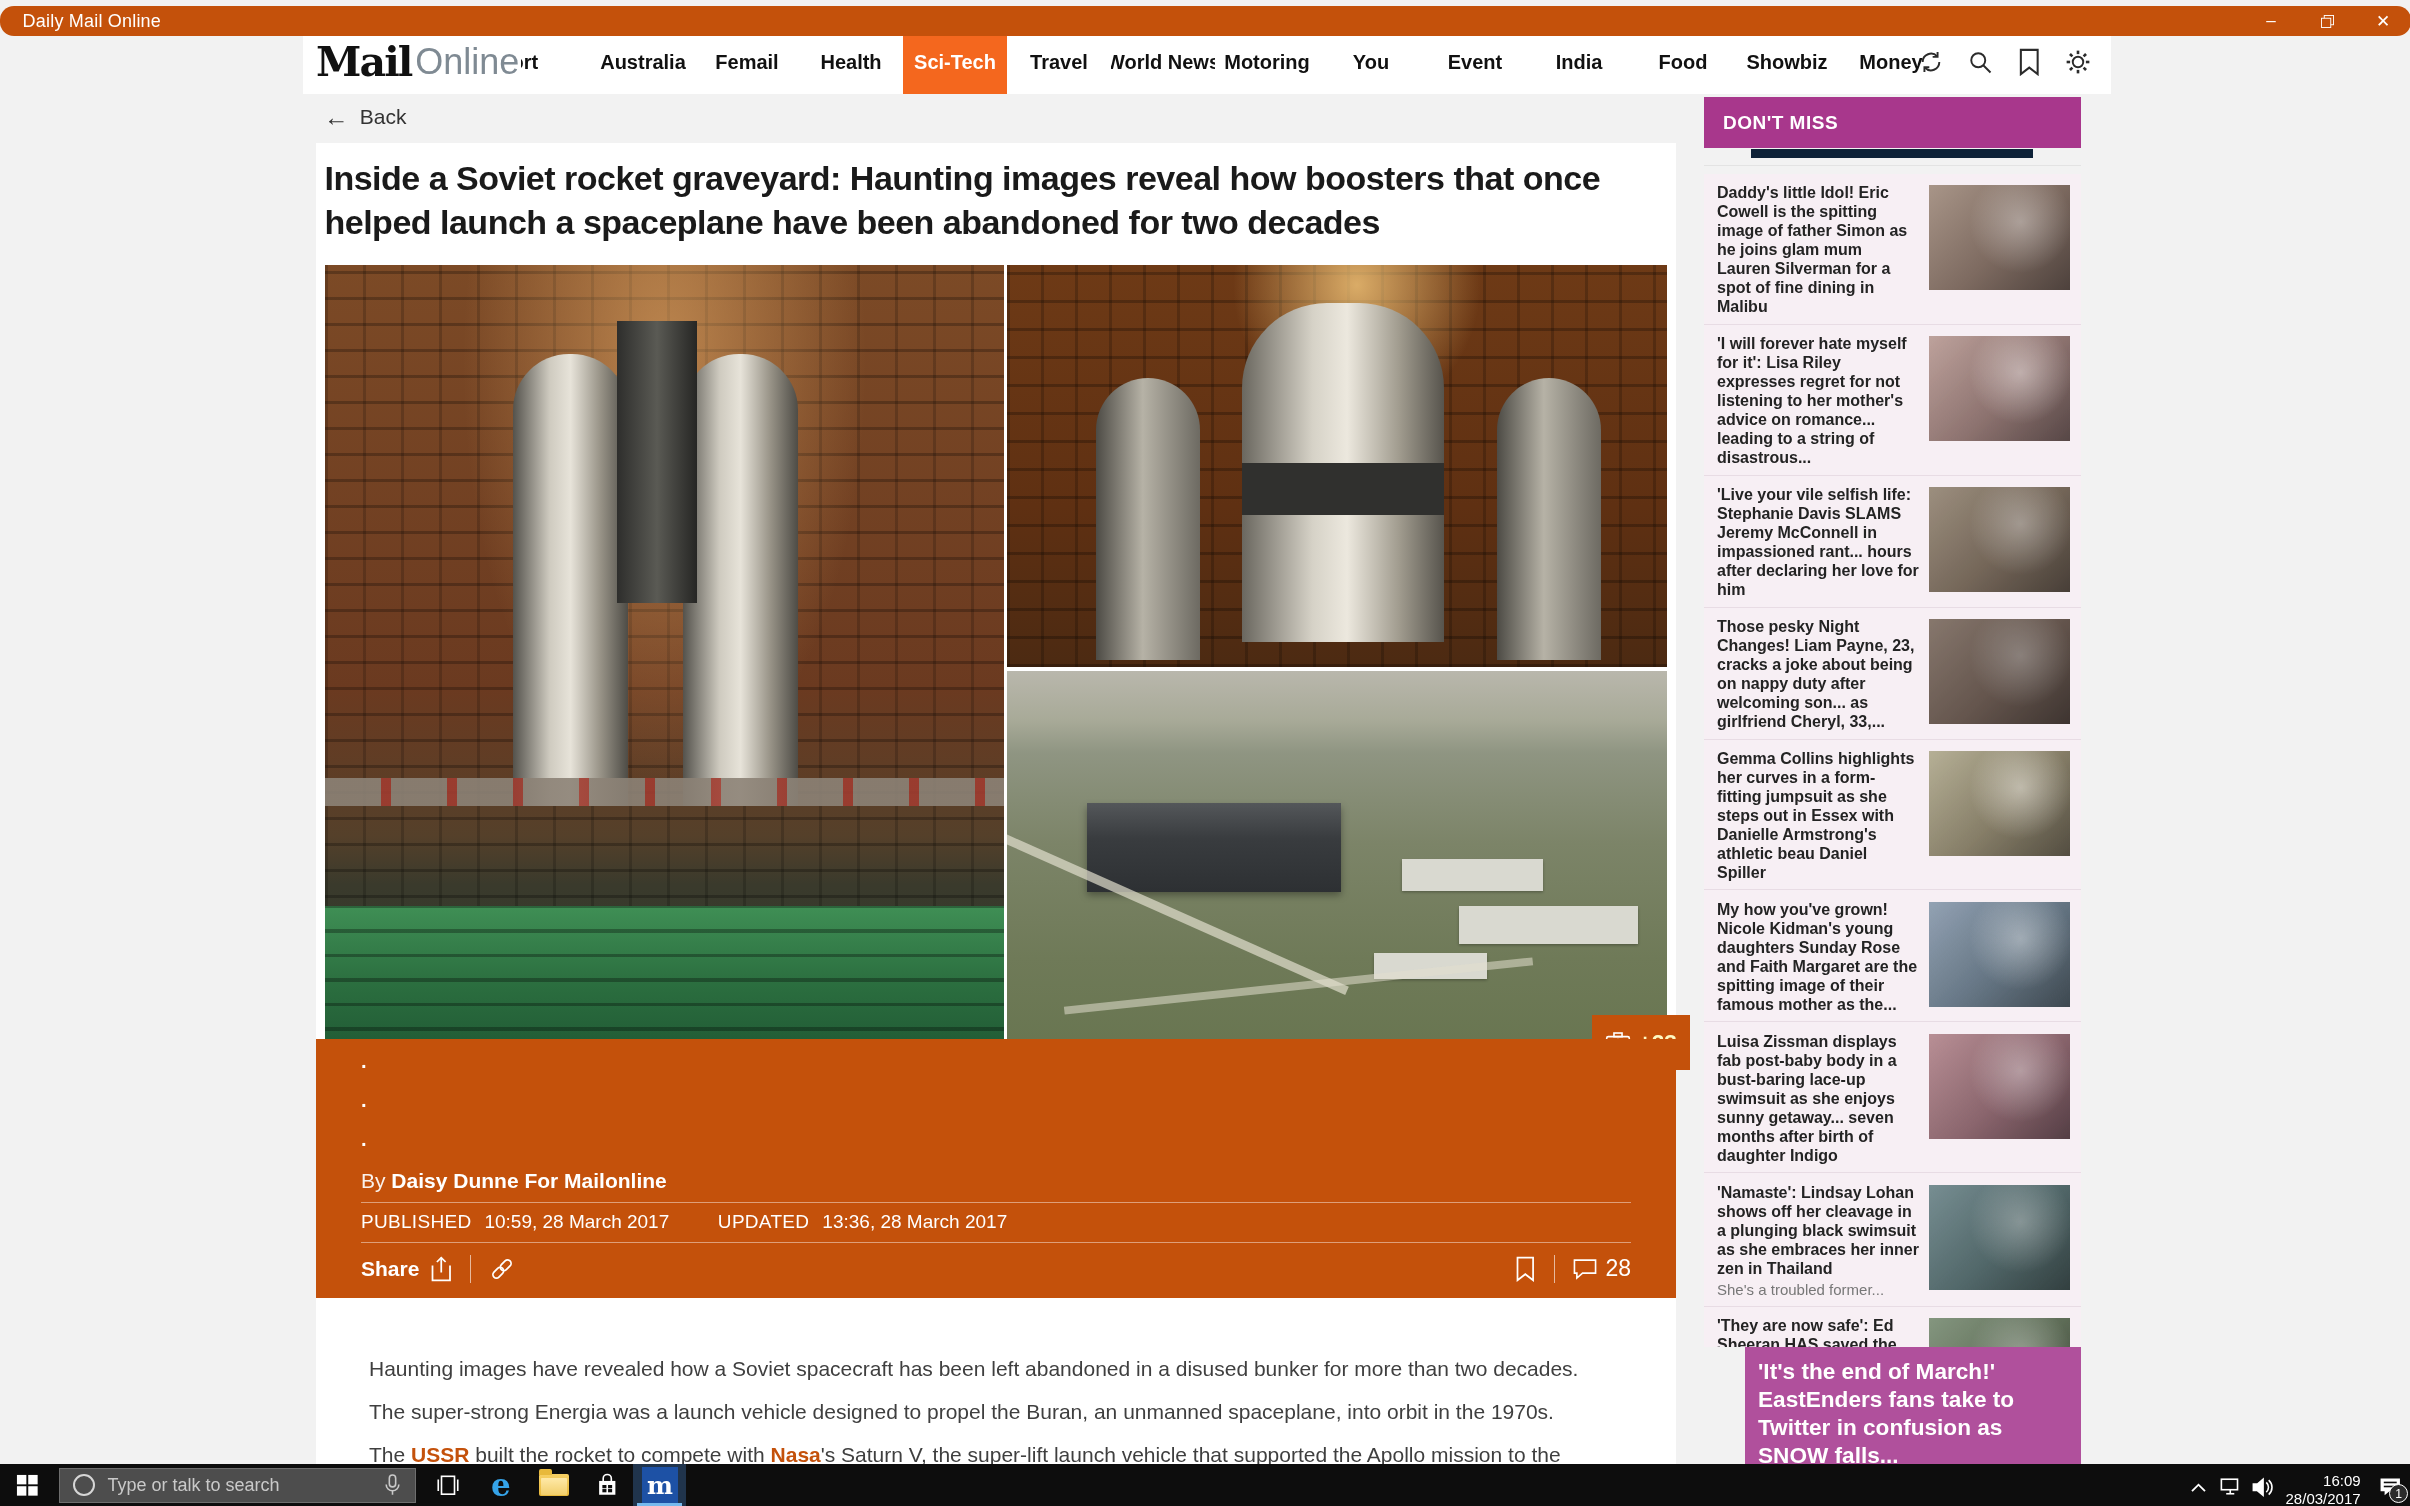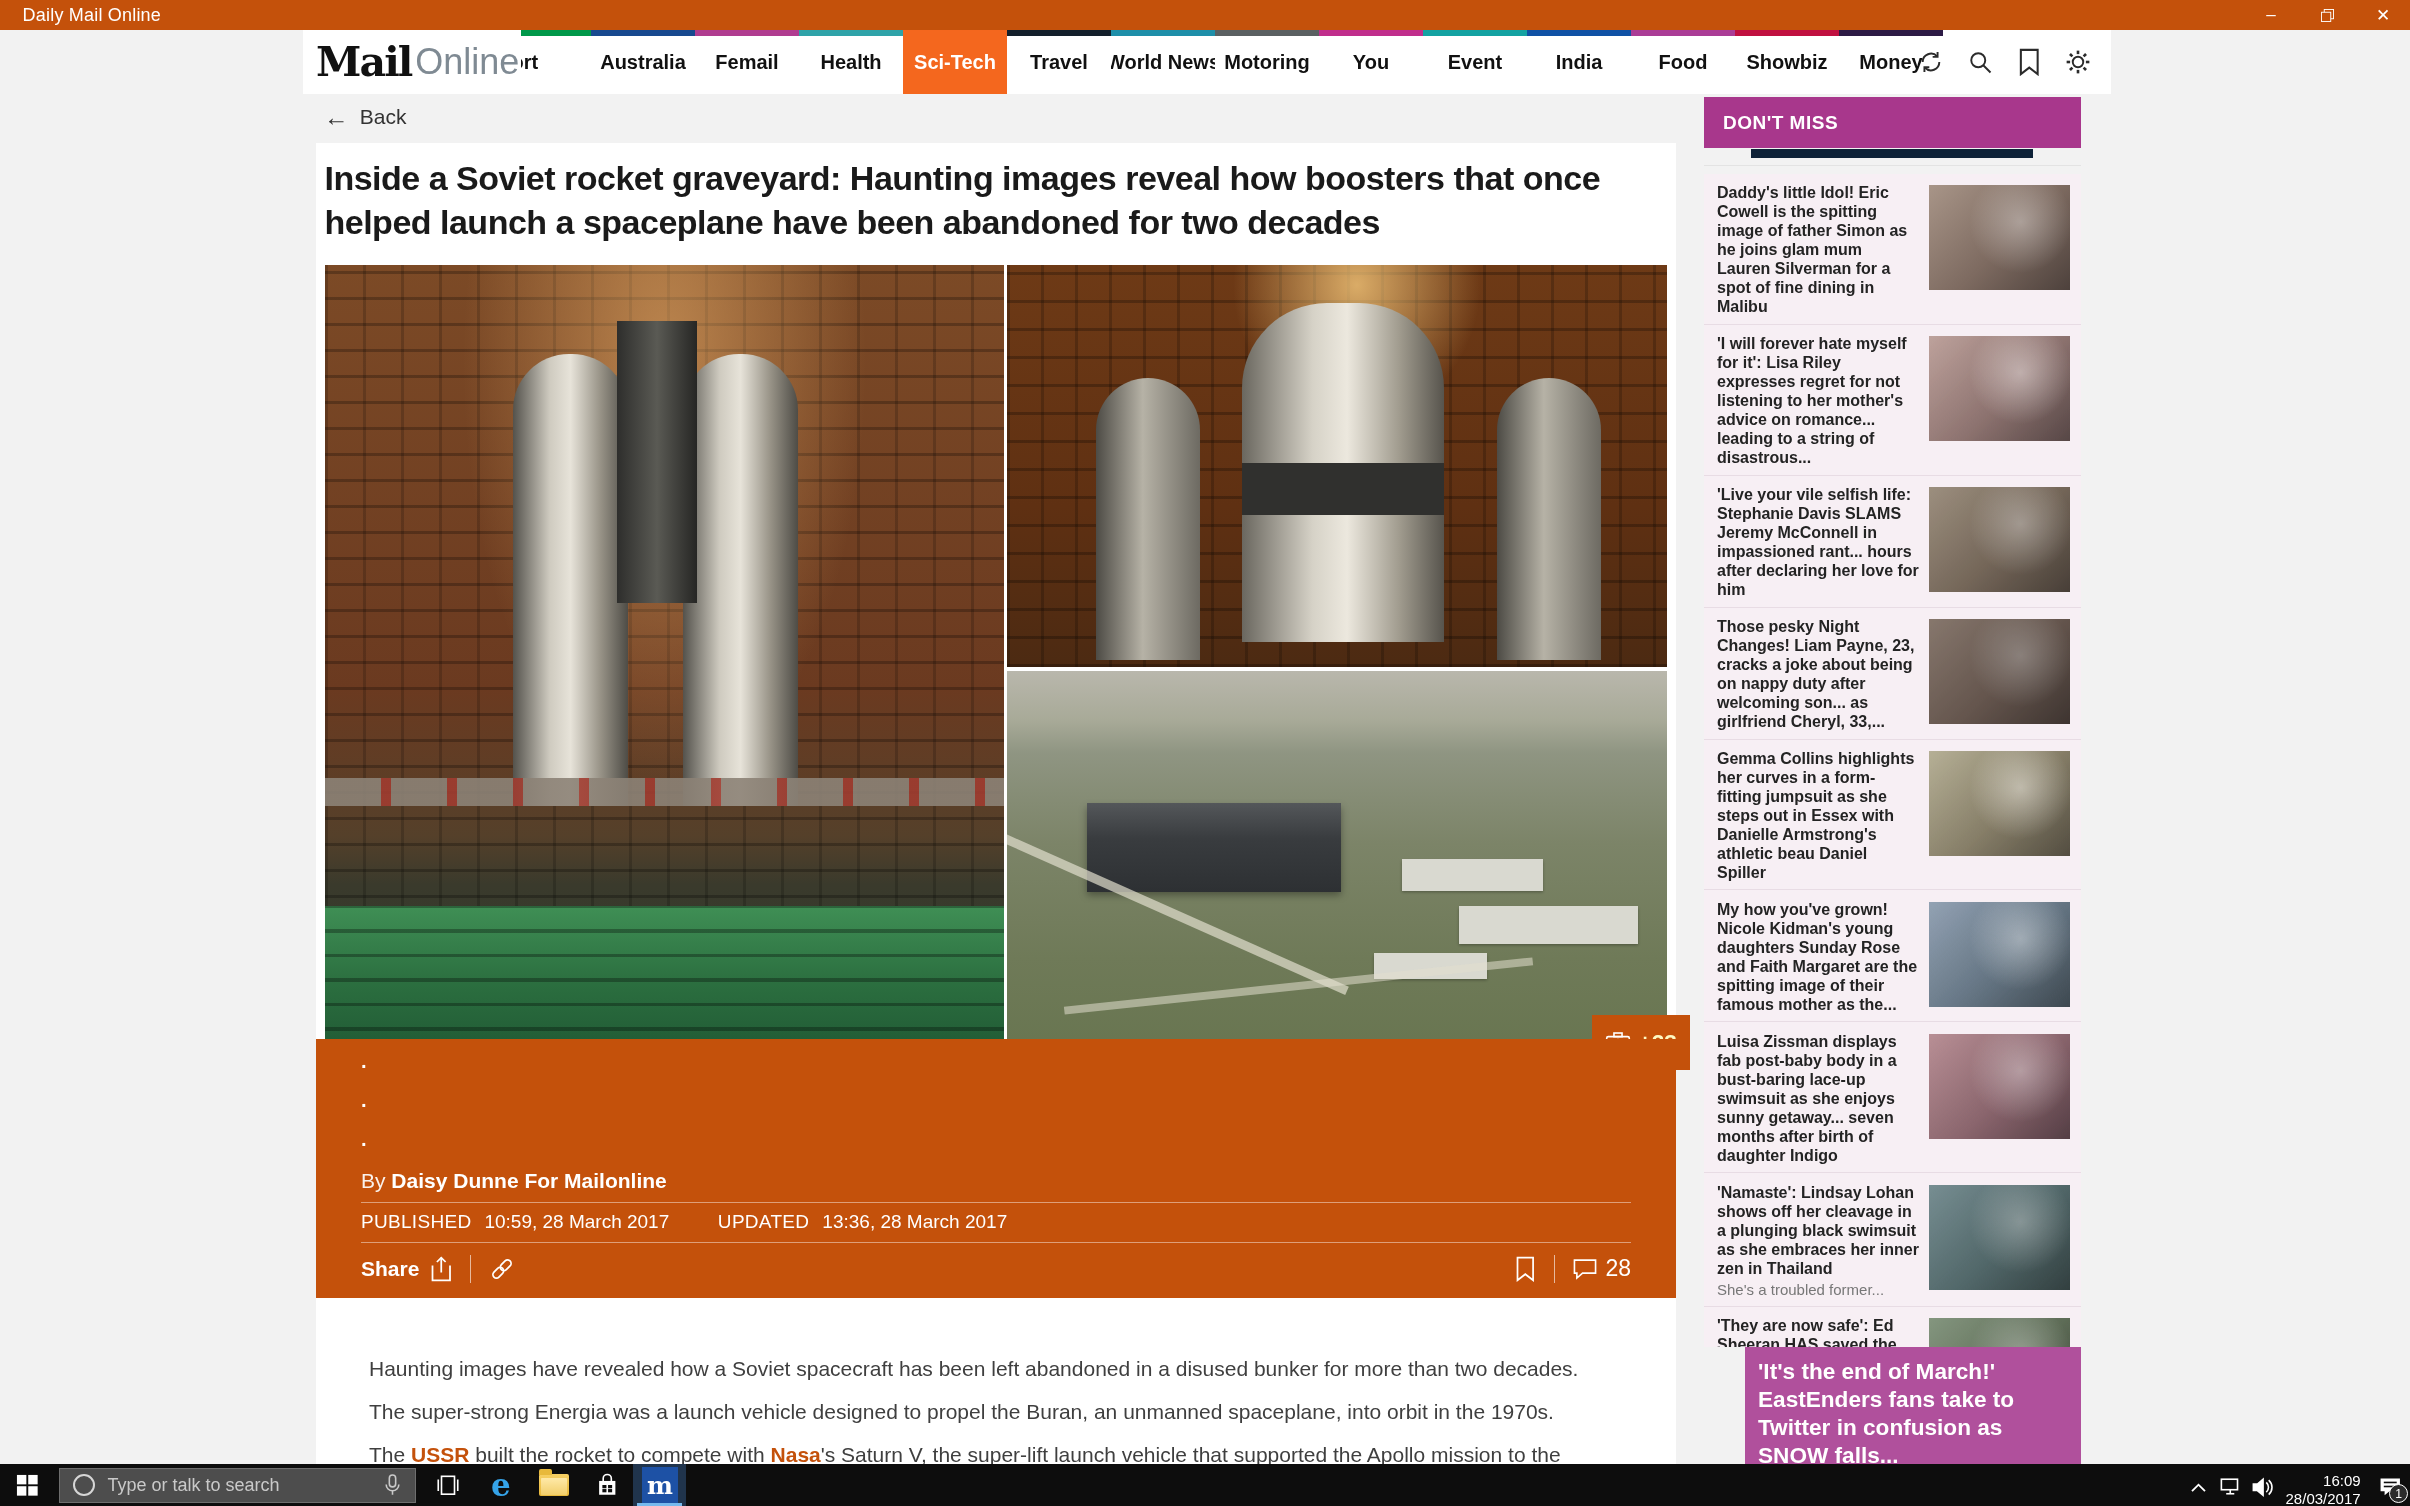--- a/index.html
+++ b/index.html
@@ -1,21 +1,21 @@
 <!DOCTYPE html>
 <html style="font-size:15px"><head>
 <meta charset="utf-8">
 <style>
   * { margin:0; padding:0; box-sizing:border-box; }
   html,body { width:2411px; height:1507px; overflow:hidden;
     font-family:"Liberation Sans", sans-serif; background:#f2f2f2; }
 
   
-  .titlebar { position:absolute; left:0; top:0; width:2411px; height:30px;
-    background:#C4510B; color:#fff; display:flex; align-items:center; z-index:50; }
+  .titlebar { position:absolute; left:0; top:6px; width:2411px; height:30px;
+    background:#C4510B; color:#fff; display:flex; align-items:center; z-index:50;border-radius:14px; }
   .titlebar-title { font-size:18px; padding-left:22.6px; letter-spacing:0.2px; }
   .win-controls { position:absolute; right:0; top:0; height:30px; display:flex; }
   .win-btn { width:56px; height:30px; display:flex; align-items:center; justify-content:center;
     color:#fff; font-size:17px; cursor:default; }
 
   
   .navbar { position:absolute; left:0; top:30px; width:2411px; height:64px; background:#f2f2f2; }
   .nav-white { position:absolute; left:303px; top:0; width:1808px; height:64px; background:#fff; }
   .logo { position:absolute; left:13px; top:0; width:204px; height:64px; display:flex;
     align-items:center; white-space:nowrap; }

